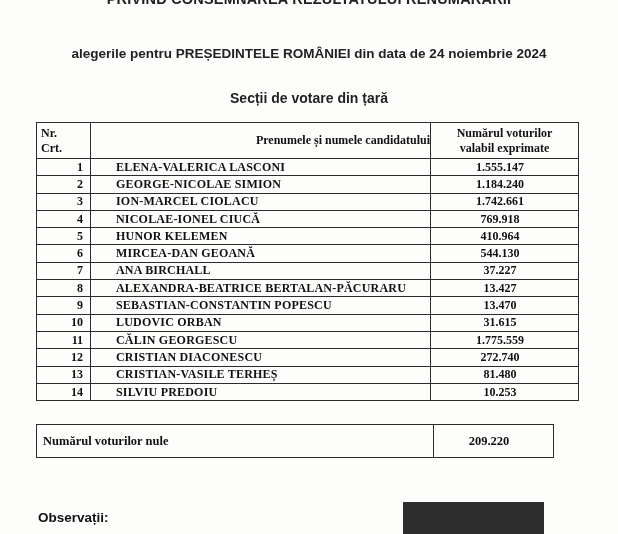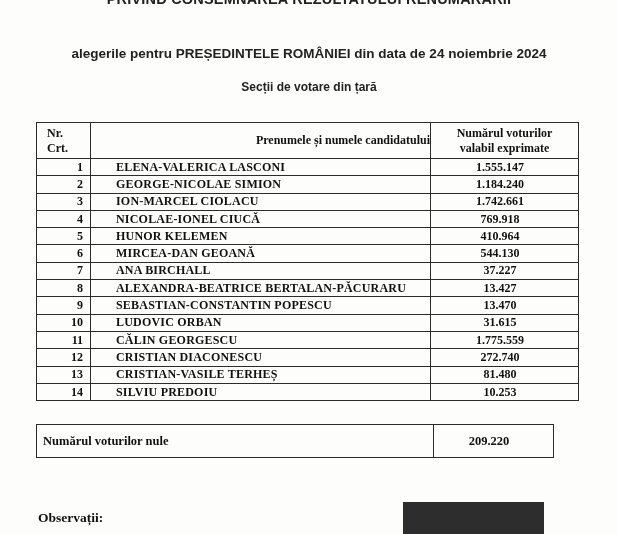--- a/index.html
+++ b/index.html
@@ -9,51 +9,51 @@
     position:relative; width:618px; height:534px;
     background:#fdfdfc; overflow:hidden; color:#1c1c1c;
   }
   .title {
     position:absolute; left:0; width:618px; text-align:center;
     font-weight:bold; color:#222;
   }
   .t0 { top:-9px; font-size:14.5px; letter-spacing:.2px; }
   .t1 { top:20px; font-size:13.5px; letter-spacing:.2px; }
   .t2 { top:46px; font-size:13.5px; }
-  .t3 { top:80px; font-size:12px; }
+  .t3 { top:90px; font-size:14px; }
 
   table { border-collapse:collapse; table-layout:fixed; }
   .main-table {
     position:absolute; left:36px; top:122px; width:521px;
     font-family:"Liberation Serif", serif; font-weight:bold; color:#111;
   }
   .main-table th, .main-table td { border:1.5px solid #2b2b2b; }
   .main-table th {
     font-size:12px; white-space:pre-line; line-height:1.25;
     height:36px; vertical-align:middle;
   }
-  th.c1 { width:54px; text-align:left; padding-left:10px; }
+  th.c1 { width:54px; text-align:left; padding-left:4px; }
   th.c2 { width:340px; text-align:right; }
   th.c3 { width:148px; text-align:center; }
   .main-table td { height:17.3px; font-size:12px; vertical-align:middle; }
   td.nr    { text-align:right; padding-right:7px; }
   td.name  { text-align:left;  padding-left:25px; letter-spacing:.2px; }
   td.votes { text-align:center; padding-right:9px; }
 
   .nule-table {
     position:absolute; left:36px; top:424px; width:517px;
     font-family:"Liberation Serif", serif; font-weight:bold; color:#111;
   }
   .nule-table td { border:1.5px solid #2b2b2b; height:33px; font-size:12.5px; vertical-align:middle; }
   td.nl { width:397px; text-align:left; padding-left:6px; }
   td.nv { width:120px; text-align:center; padding-right:9px; }
 
   .obs {
     position:absolute; left:38px; top:510px;
-    font-family:Liberation Serif, serif; font-weight:bold; font-size:13.5px; color:#111;
+    font-family:Liberation Sans, sans-serif; font-weight:bold; font-size:13.5px; color:#111;
   }
   .redaction {
     position:absolute; left:403px; top:502px; width:141px; height:34px;
     background:#2d2d2d;
   }
 </style>
 </head>
 <body>
 
 <div class="page">

